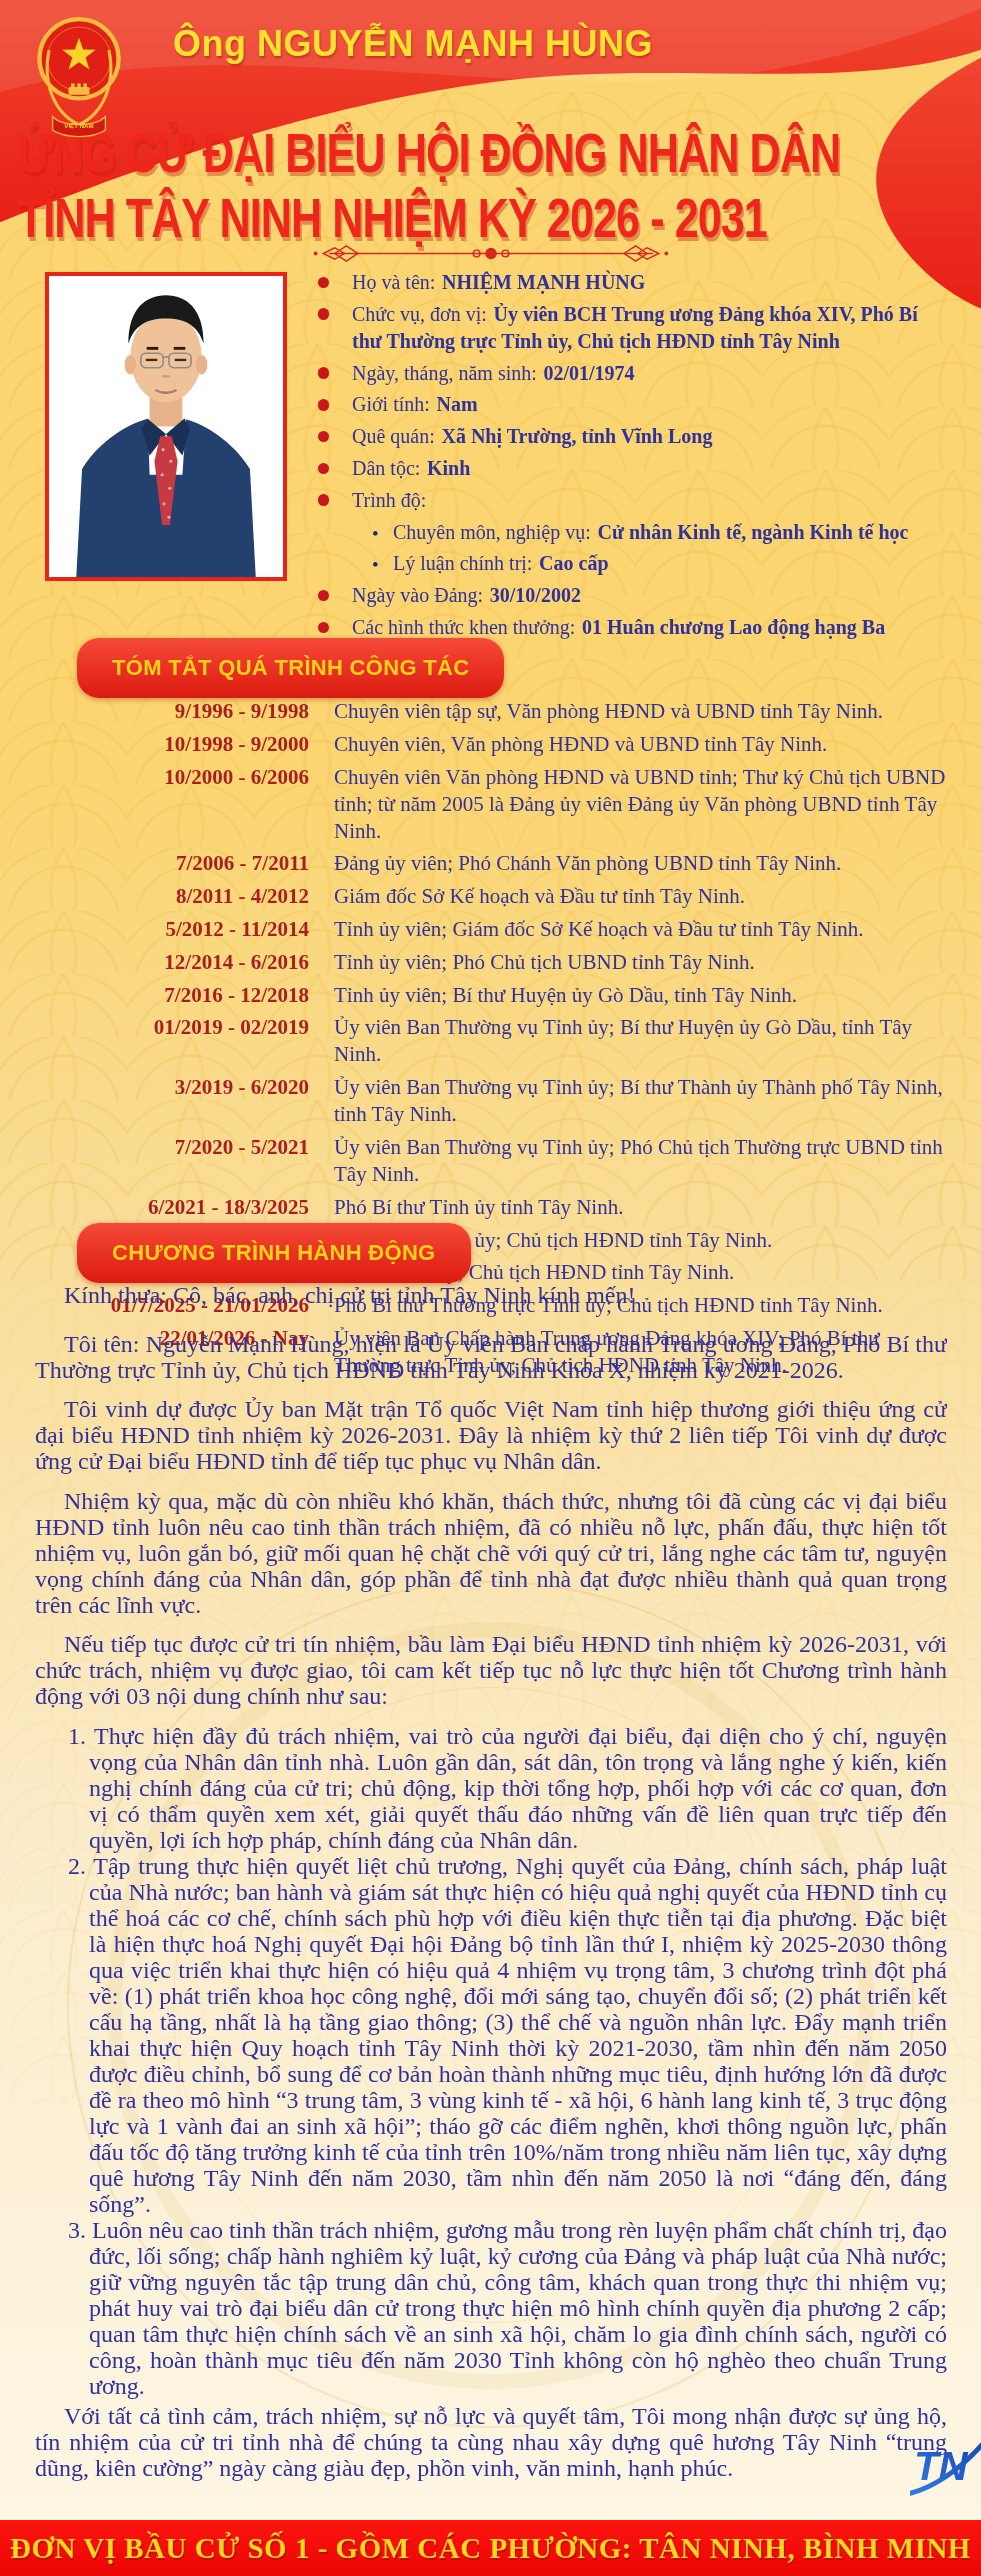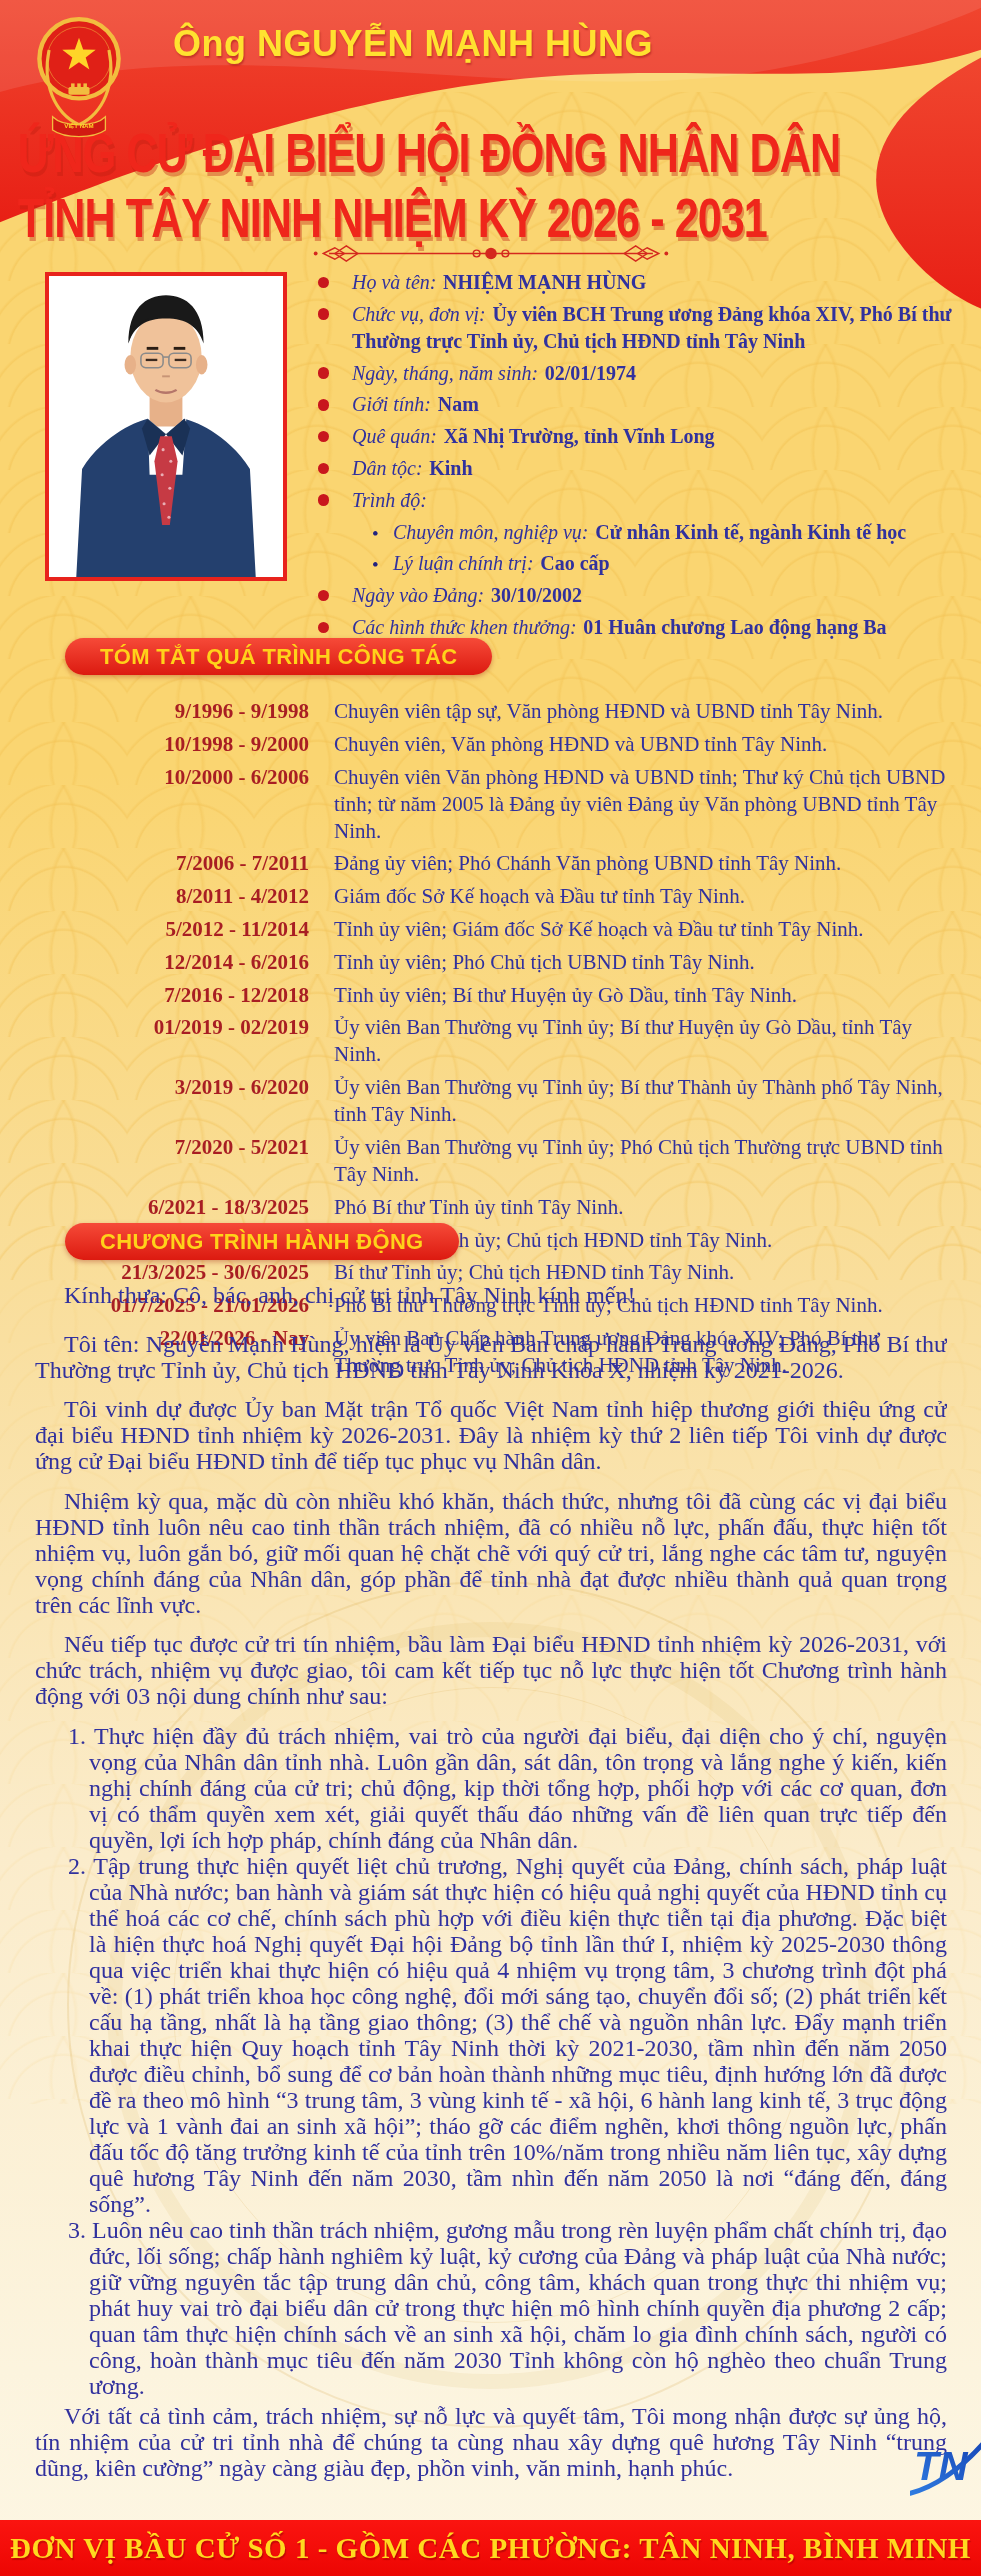--- a/index.html
+++ b/index.html
@@ -49,25 +49,25 @@
     position:absolute; top:272px; left:45px; width:242px; height:309px; z-index:3;
     background:#ffffff; border:4.8px solid #e8231c;
   }
   .photo-frame svg{ display:block; width:100%; height:100%; }
 
   .info-list{ position:absolute; top:269px; left:316px; width:636px; z-index:3; list-style:none; }
   .info-list li{ position:relative; padding-left:36px; margin-bottom:4.8px; font-size:20px; line-height:27px; color:#31319e; }
   .info-list li .dot{ position:absolute; left:1.9px; top:7.7px; width:11.5px; height:11.5px; border-radius:50%; background:#c8161d; }
   .info-list li.sub{ padding-left:77px; }
   .info-list li.sub .sdot{ position:absolute; left:56px; top:1px; color:#23237e; font-size:19px; }
-  .info-list .lbl{ margin-right:6.7px;font-style:italic; }
+  .info-list .lbl{ margin-right:6.7px; }
   .info-list b{ font-weight:bold; }
 
   .pill{
-    position:absolute; left:65px; height:37px; z-index:3;
+    position:absolute; left:77px; height:60px; z-index:3;
     display:flex; align-items:center; padding:16px 35px;
     border-radius:22px; background:linear-gradient(180deg,#f64a38,#dc1a10);
     box-shadow:0 1.9px 4.8px rgba(150,20,10,.35);
     font-family:"Liberation Sans","DejaVu Sans",sans-serif;
     font-weight:bold; font-size:22px; color:#ffd21a; letter-spacing:0.3px;
   }
   .pill.career-h{ top:638px; }
   .pill.program-h{ top:1223px; }
 
   .timeline{

